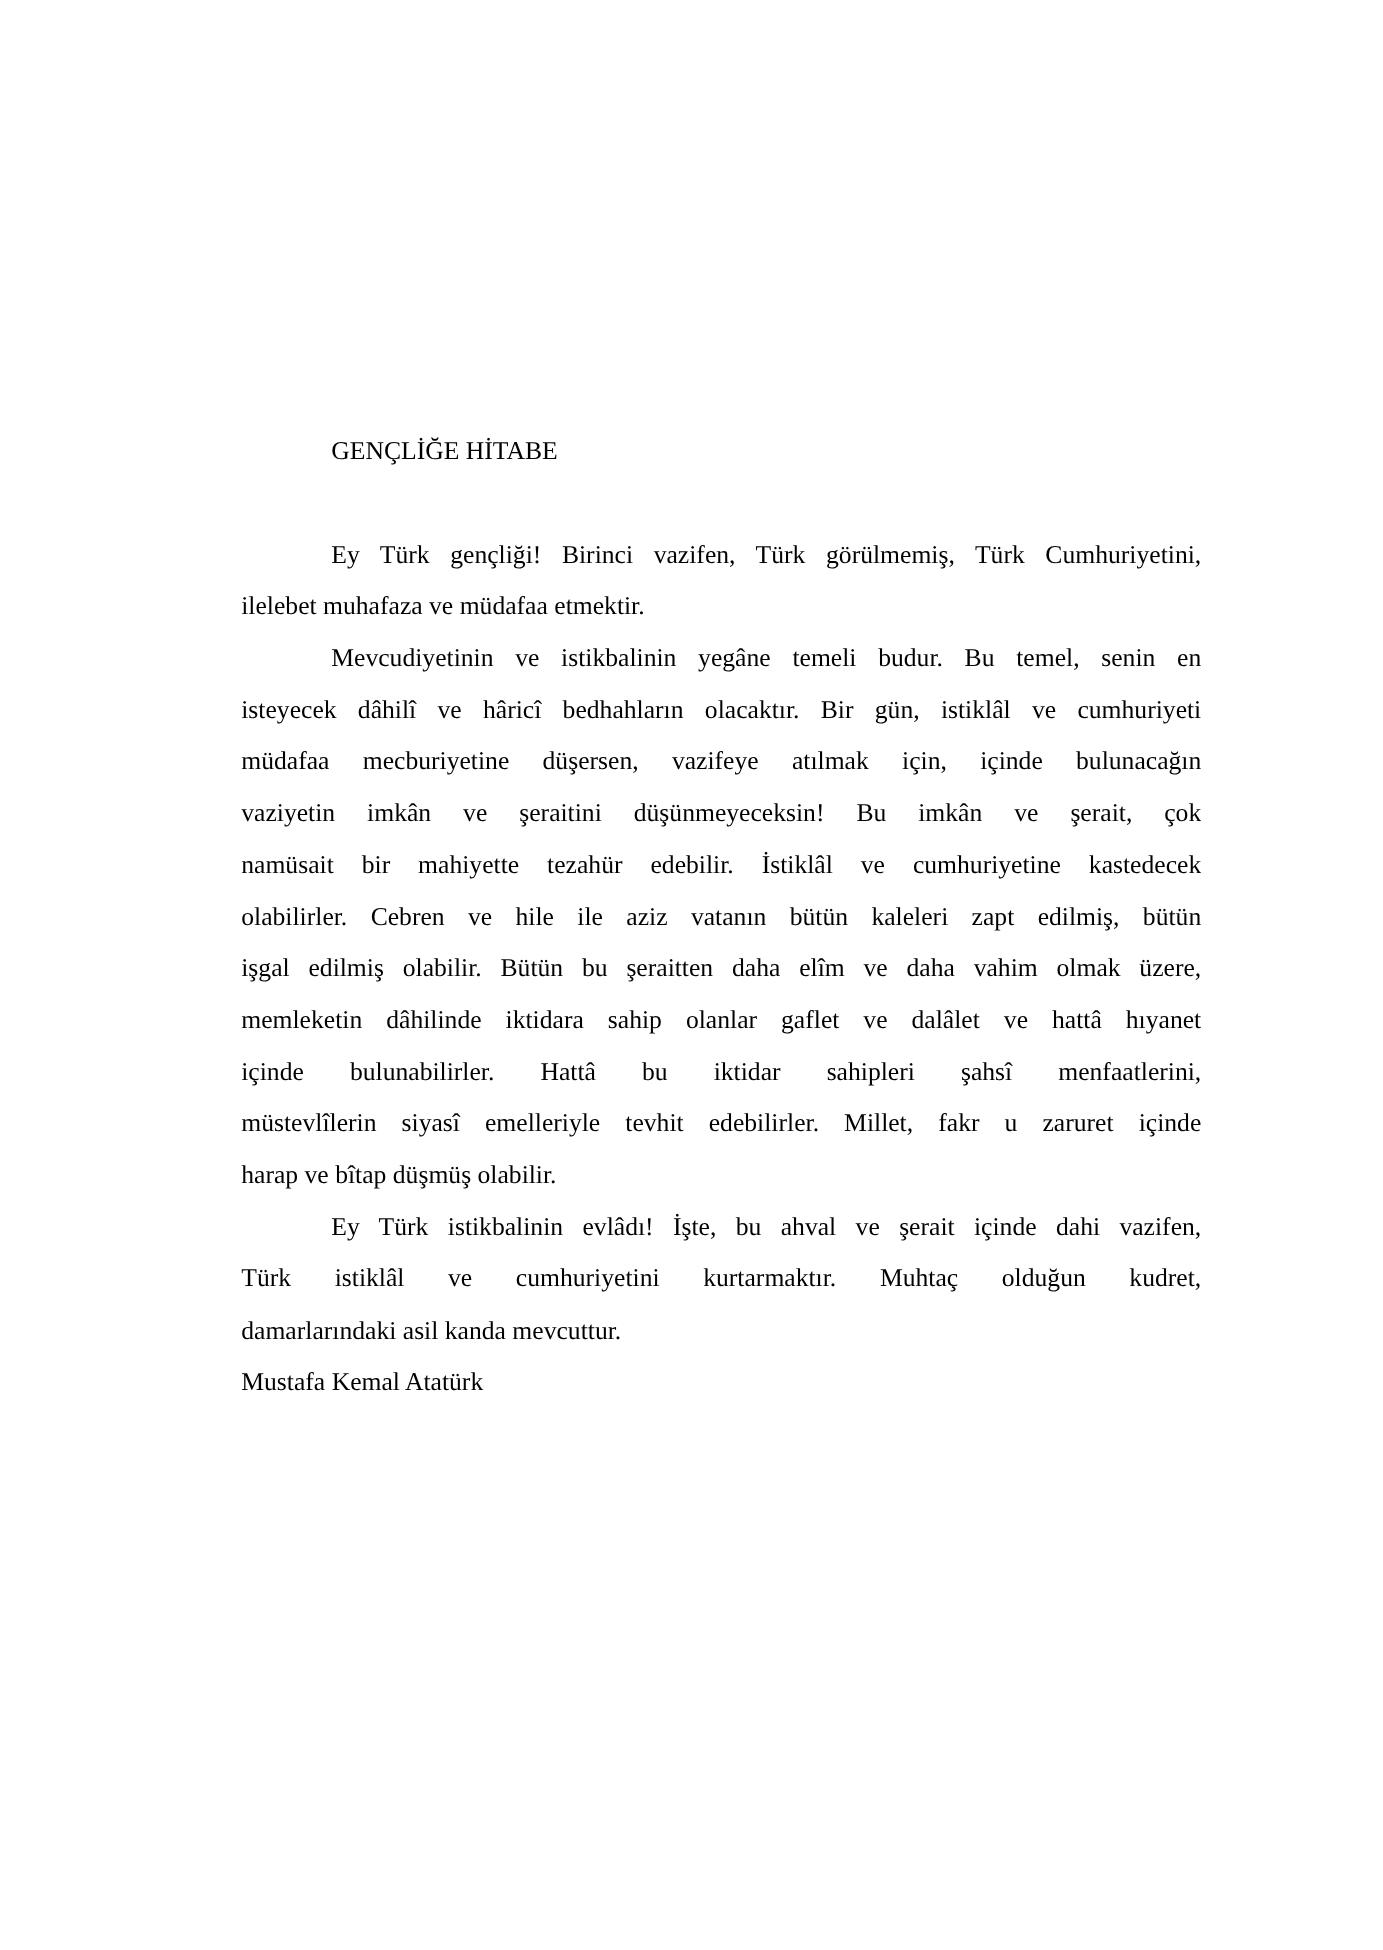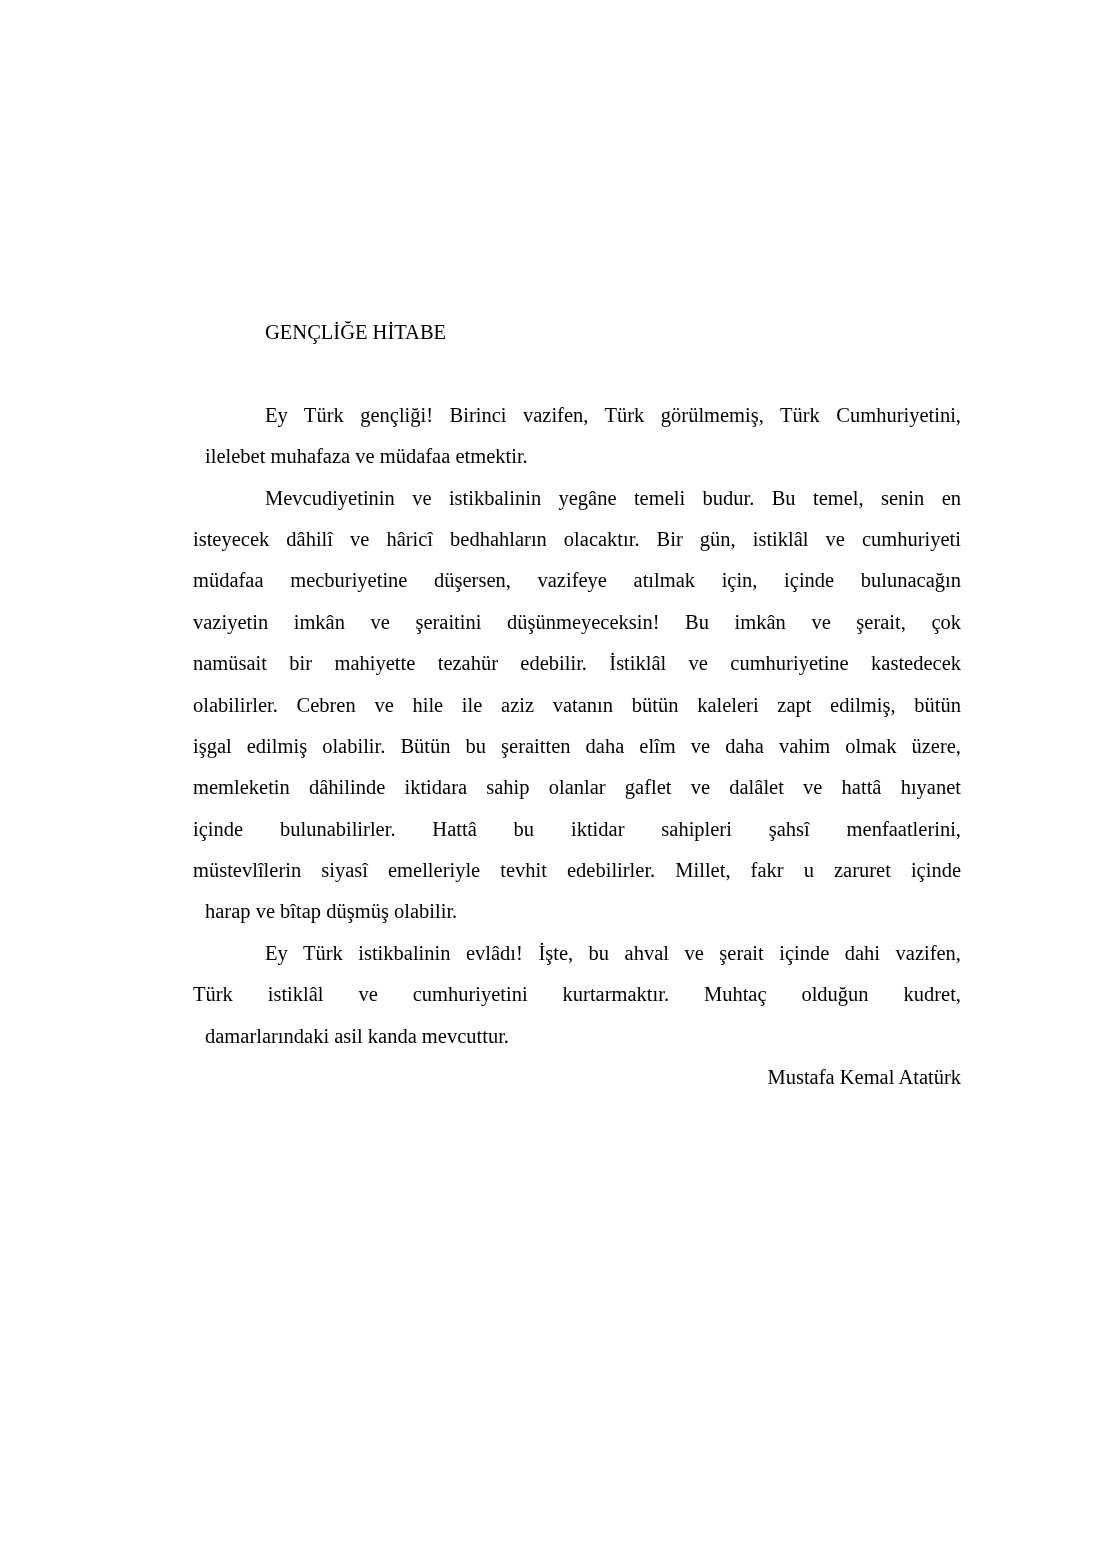--- a/index.html
+++ b/index.html
@@ -12,47 +12,46 @@
     width: 1106px;
     height: 1560px;
     background: #ffffff;
     overflow: hidden;
     font-family: "Liberation Serif", "DejaVu Serif", serif;
     color: #000000;
   }
   .content {
     position: absolute;
     left: 193px;
-    top: 312px;
+    top: 341px;
     width: 768px;
     font-size: 20.5px;
     line-height: 41.4px;
   }
   .title {
     font-size: 20.5px;
     font-weight: normal;
     margin: 0 0 41.4px 0;
     padding-left: 72px;
     line-height: 41.4px;
   }
   .line {
     text-align: justify;
     text-align-last: justify;
     overflow: hidden;
     height: 41.4px;
   }
   .line.last {
     text-align-last: left;
-    margin-left: 12px;
   }
   .line.first {
     text-indent: 72px;
   }
   .signature {
-    text-align: right;
+    text-align: left;
     line-height: 41.4px;
   }
 </style>
 </head>
 <body>
 
 <div class="page">
   <div class="content">
     <h1 class="title">GENÇLİĞE HİTABE</h1>
     <div id="paragraphs">

